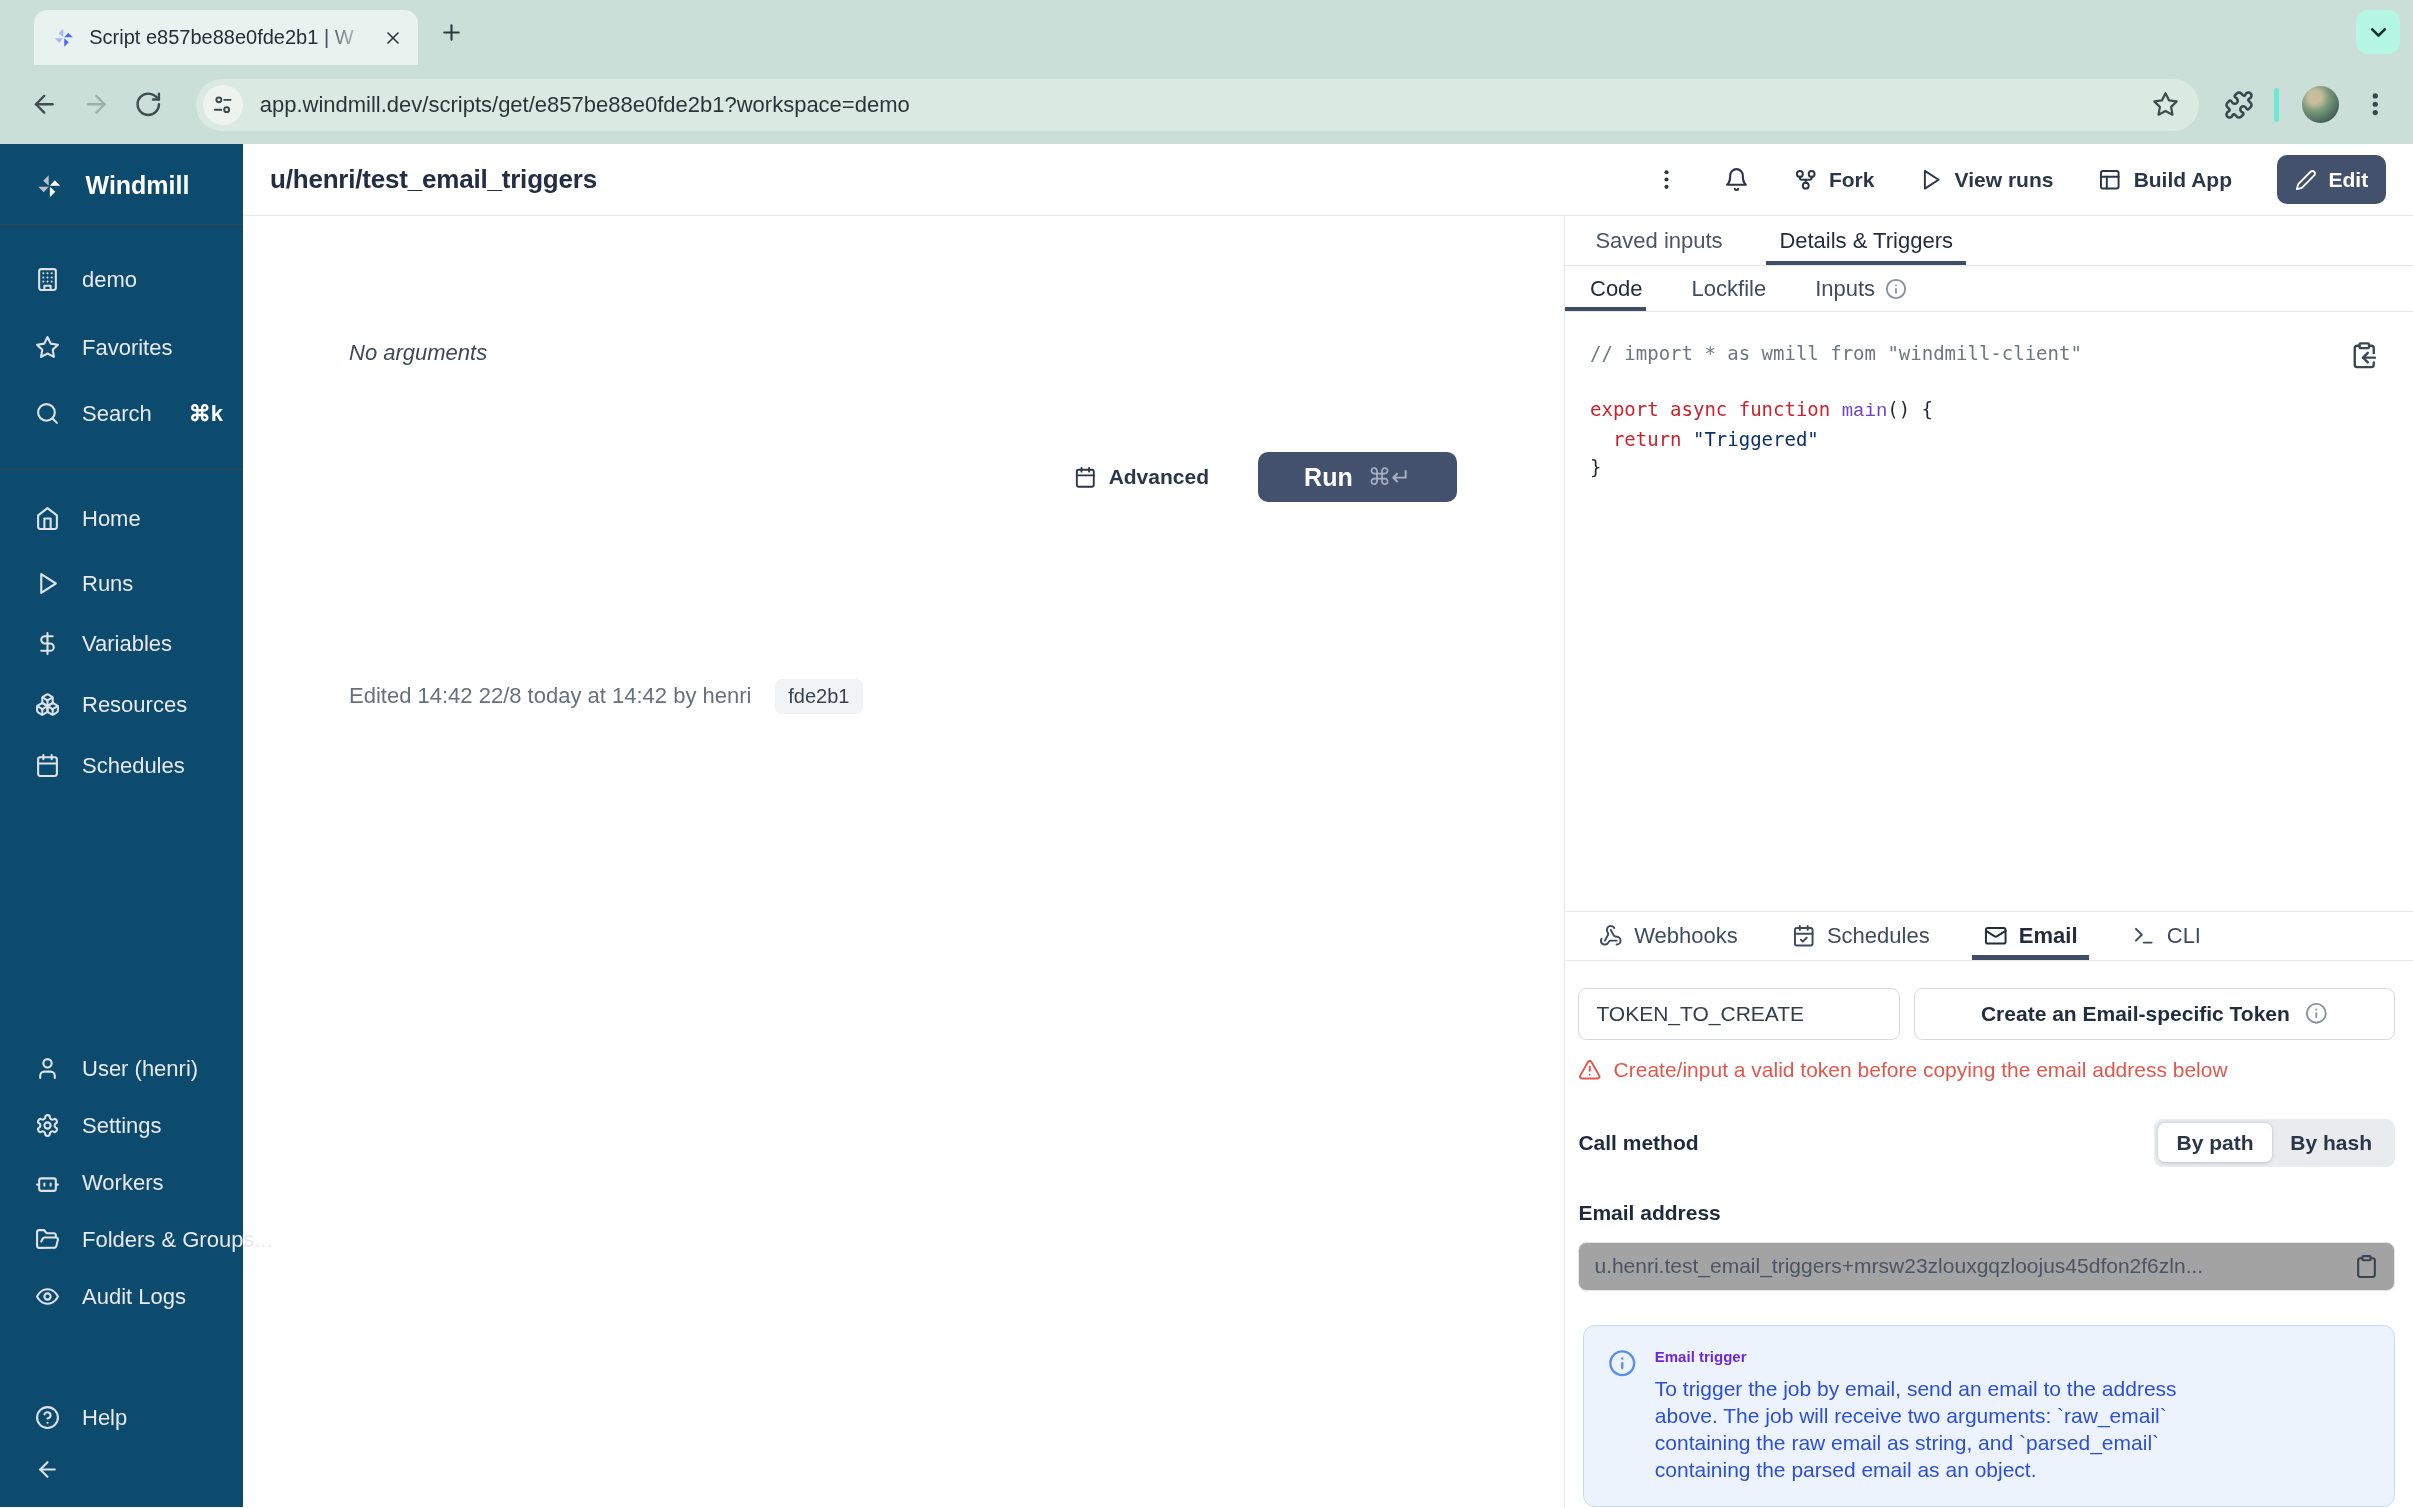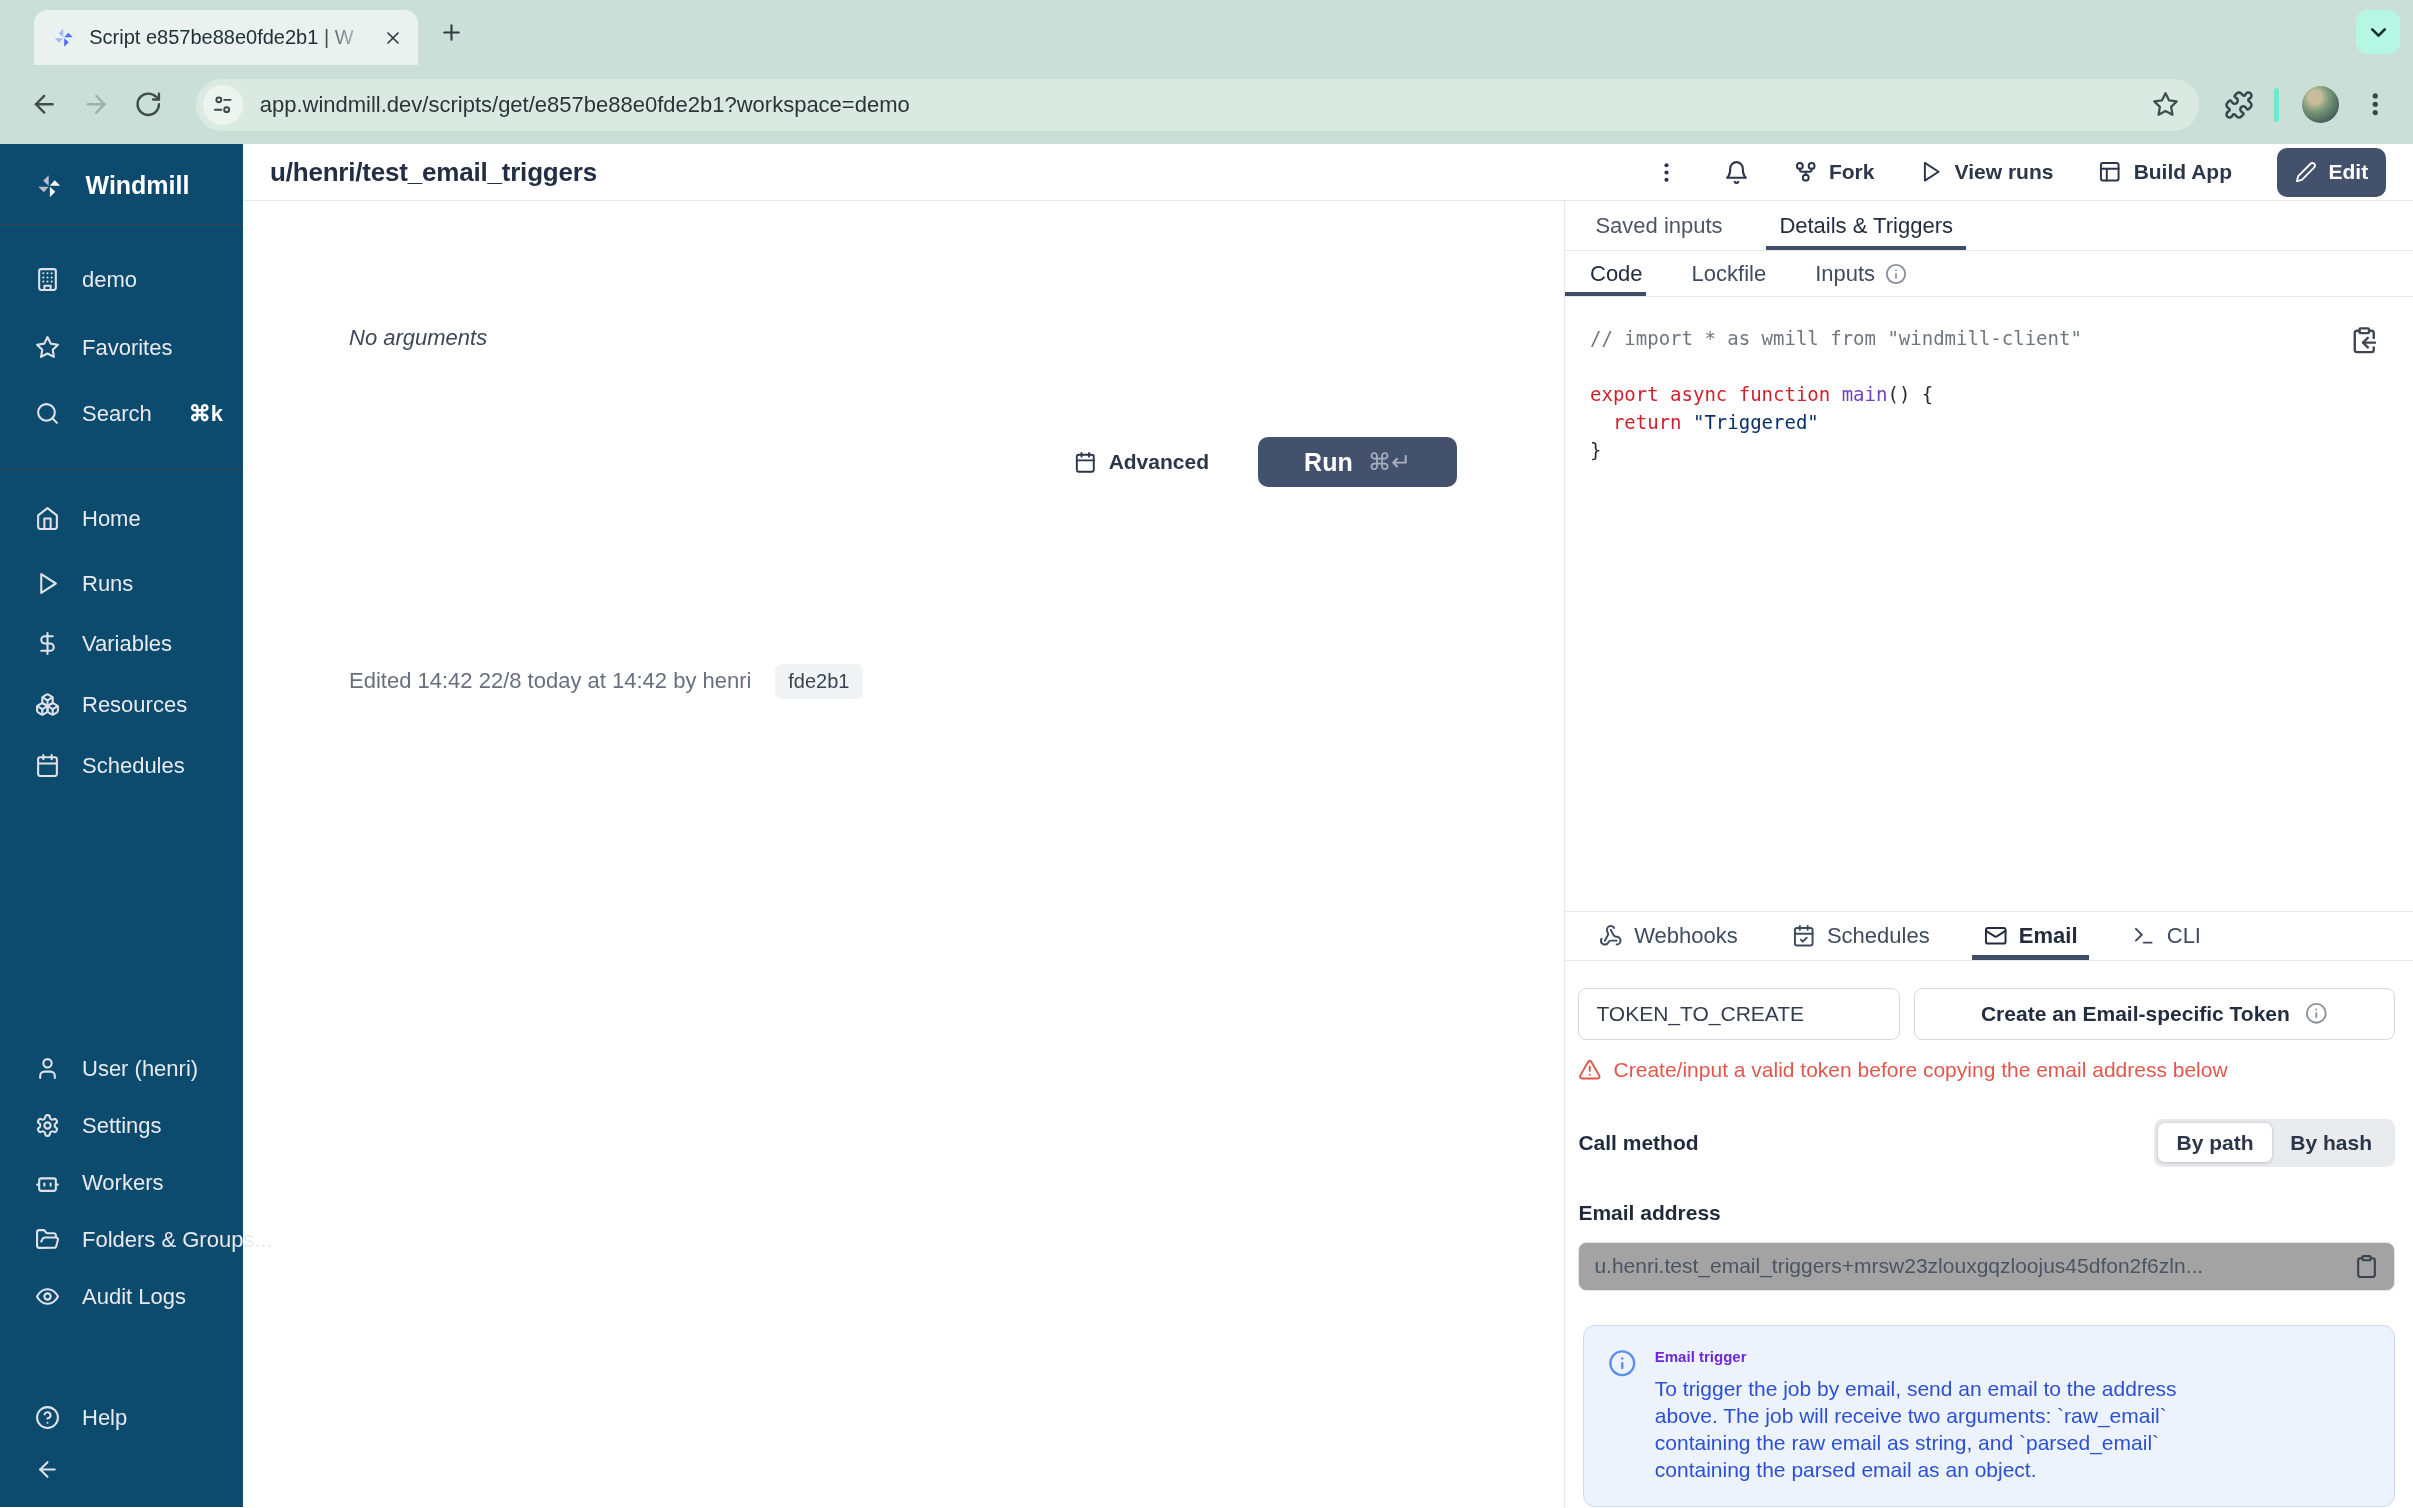--- a/index.html
+++ b/index.html
@@ -43,21 +43,21 @@
   .s-item { position: absolute; left: 0; width: 100%; height: 47px; display: flex; align-items: center;
             padding-left: 35px; gap: 22px; }
   .s-item .lbl { font-size: 22px; color: #e8eaee; white-space: nowrap; }
   .s-icon { color: #dfe3e9; }
   .s-div { position: absolute; left: 0; width: 100%; height: 0.8px; background: #3a4250; }
   .brand-name { font-size: 25px; font-weight: 700; color: #fff; }
   .kbd { font-weight: 700; font-size: 22px; color: #fff; margin-left: 15px; }
 
   
   .content { flex: 1; display: flex; flex-direction: column; min-width: 0; background: #fff; }
-  .hdr { height: 57px; border-bottom: 0.8px solid #e6e8ec; display: flex; align-items: center; padding: 0 27px; }
+  .hdr { height: 72px; border-bottom: 0.8px solid #e6e8ec; display: flex; align-items: center; padding: 0 27px; }
   .hdr-title { font-size: 26px; font-weight: 700; color: #232e44; letter-spacing: -0.2px; }
   .hdr-actions { margin-left: auto; display: flex; align-items: center; gap: 45px; }
   .hdr-ic { color: #2b3648; }
   .hdr-link { display: flex; align-items: center; gap: 11.7px; font-size: 21px; font-weight: 600; color: #2b3648; white-space: nowrap; }
   .edit-btn { width: 109px; height: 49px; border-radius: 10px; background: #44516d; color: #fff;
               display: flex; align-items: center; justify-content: center; gap: 11.7px; font-size: 21px; font-weight: 600; }
 
   .body { flex: 1; display: flex; min-height: 0; }
 
   
@@ -83,21 +83,21 @@
   .subtab { display: flex; align-items: center; gap: 10px; font-size: 22px; color: #404c5e; position: relative; }
   .subtab.active { color: #222d3f; font-weight: 500; }
   .subtab.active::after { content: ""; position: absolute; left: -25px; right: -3.4px; bottom: 0; height: 4.2px; background: #3f4d66; }
   .subtab .i-ic { color: #8a919c; }
 
   .codebox { flex: 1; position: relative; padding: 27px 0 0 25px; font-family: "DejaVu Sans Mono", monospace;
              font-size: 19px; line-height: 28px; color: #24292f; min-height: 0; }
   .cl { white-space: pre; }
   .c-comment { color: #6e7781; }
   .c-kw { color: #cf222e; }
-  .c-fn { color: #6f42c1; }
+  .c-fn { color: #6f42c1; font-family: Liberation Mono, monospace; }
   .c-str { color: #0a3069; }
   .copy-code-btn { position: absolute; top: 28.5px; right: 35px; color: #3c4655; }
 
   .trigger-tabs { height: 50px; border-top: 0.8px solid #e6e8ec; border-bottom: 0.8px solid #e6e8ec;
                   display: flex; align-items: stretch; padding-left: 34px; gap: 54px; }
   .ttab { display: flex; align-items: center; gap: 11.7px; font-size: 22px; color: #3f4b5e; position: relative; white-space: nowrap; }
   .ttab.active { color: #222c3c; font-weight: 600; }
   .ttab.active::after { content: ""; position: absolute; left: -11.7px; right: -11.7px; bottom: 0; height: 5px; background: #3f4d66; }
 
   .email-sec { padding: 27px 18.4px 0 13.4px; }

